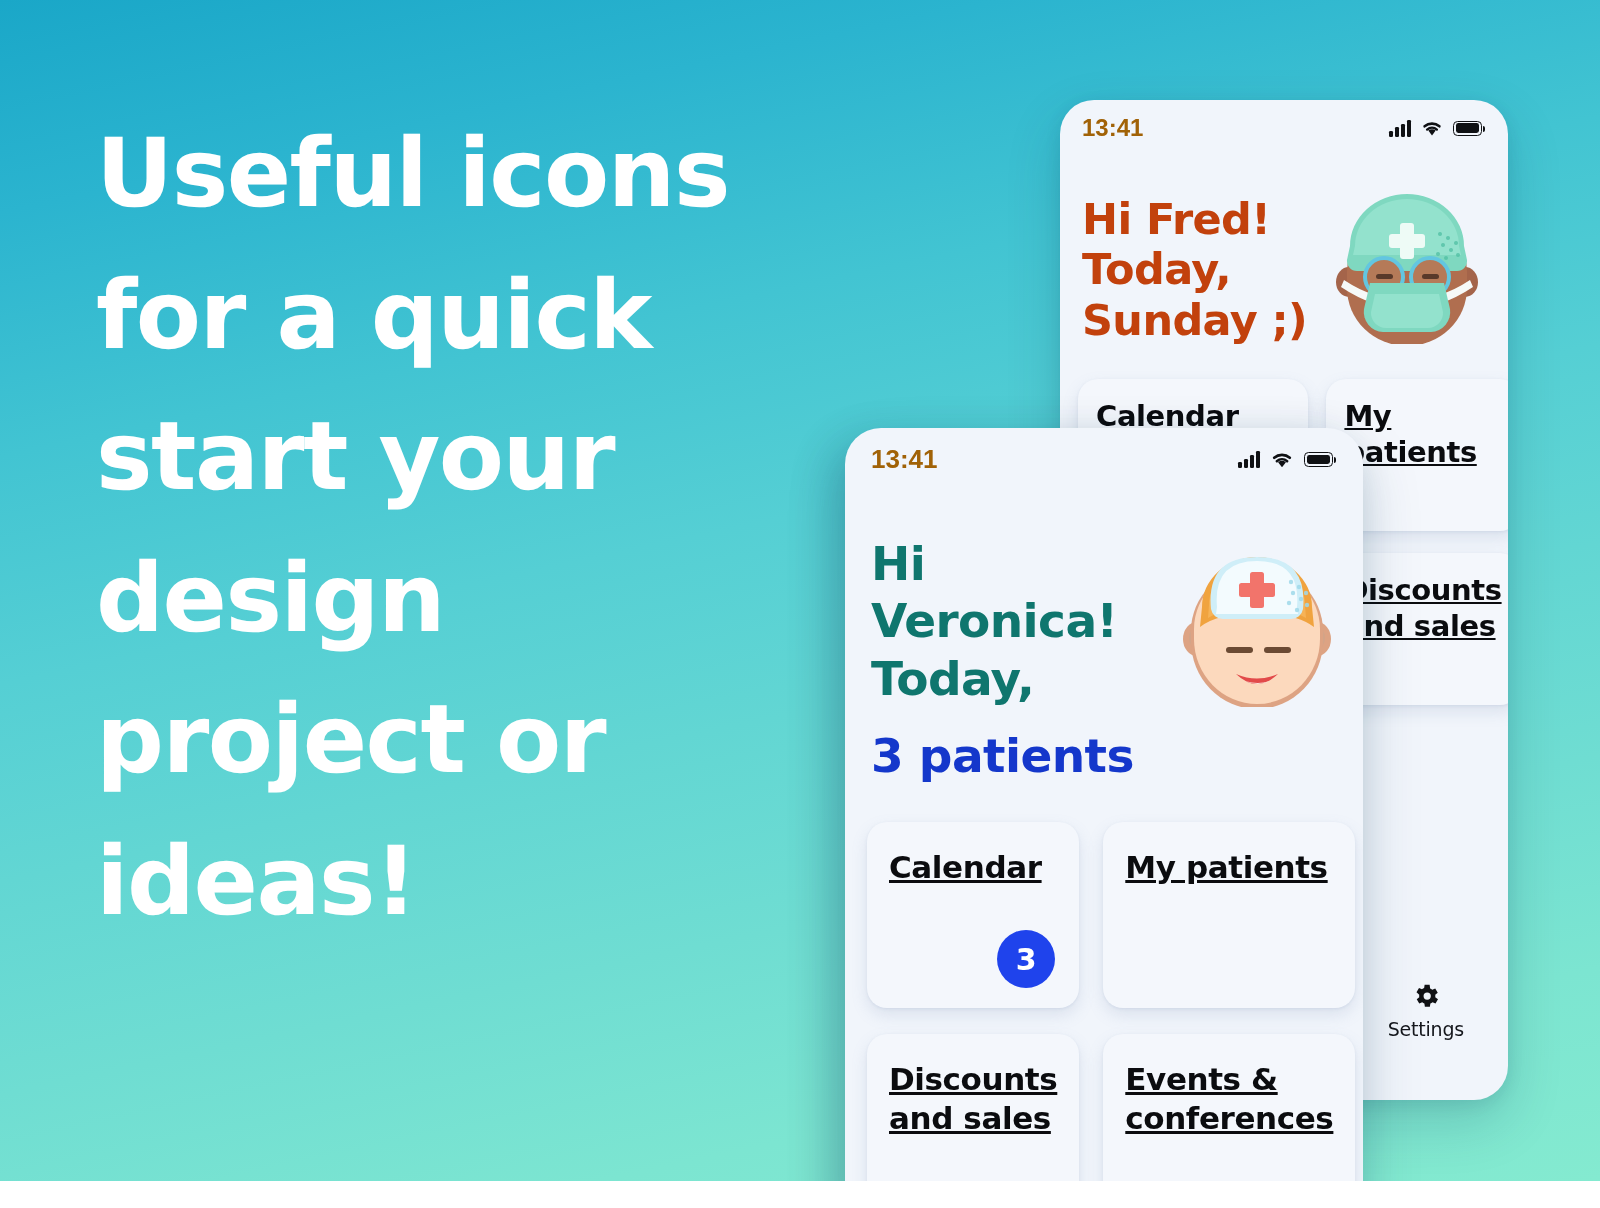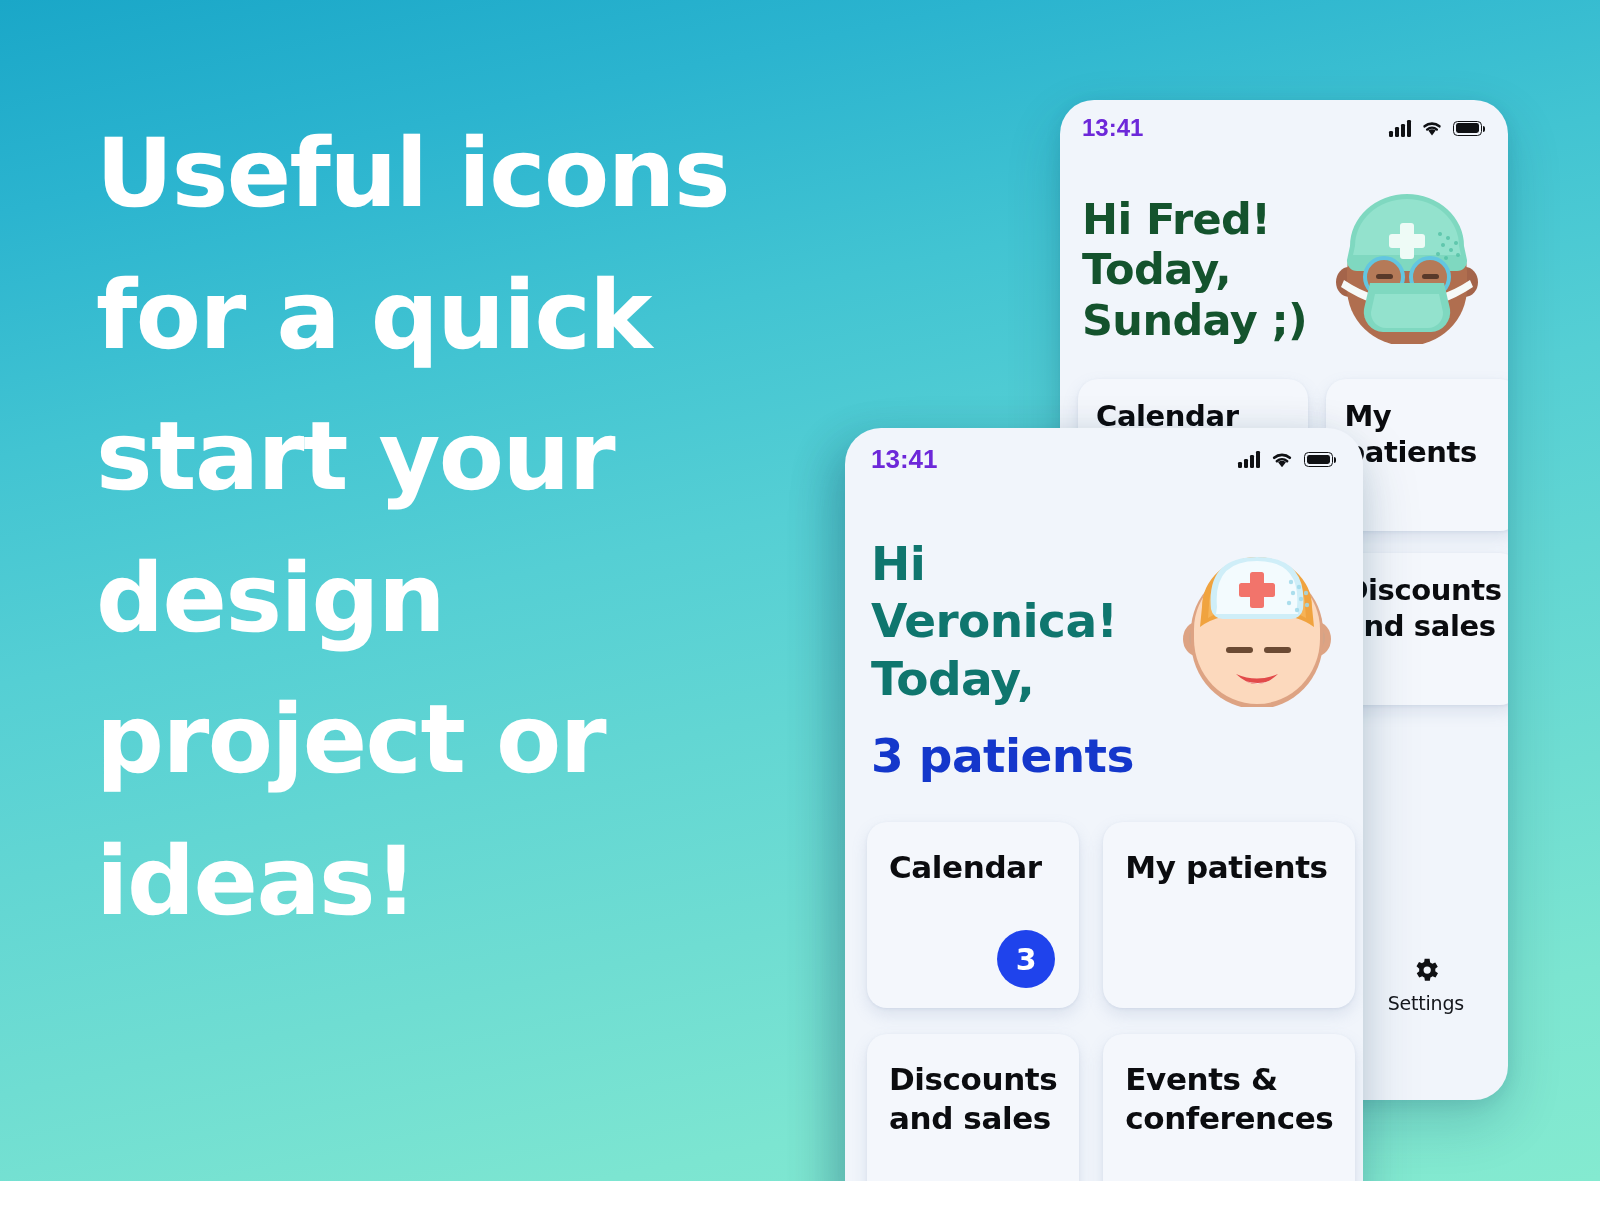--- a/index.html
+++ b/index.html
@@ -74,21 +74,21 @@
     border-radius: 36px;
     box-shadow: -14px 14px 42px rgba(10, 60, 90, 0.22),
                 0 26px 60px rgba(10, 60, 90, 0.18);
   }
 
   
   .statusbar {
     display: flex;
     align-items: center;
     justify-content: space-between;
-    color: #6d28d9;
+    color: #a16207;
     font-weight: bold;
   }
   #phone-back .statusbar {
     padding: 14px 26px 0 22px;
     font-size: 24px;
   }
   #phone-front .statusbar {
     padding: 16px 30px 0 26px;
     font-size: 26px;
   }
@@ -151,21 +151,21 @@
   #phone-front .greet-row { padding: 60px 18px 0 26px; }
 
   .greet-text {
     font-family: "DejaVu Sans", sans-serif;
     font-weight: bold;
     letter-spacing: -0.6px;
   }
   #greet-back {
     font-size: 43px;
     line-height: 1.17;
-    color: #14532d;
+    color: #c2410c;
     white-space: pre-line;
   }
   #phone-front .greet-text { font-size: 47px; line-height: 1.22; }
   .greet-l1, .greet-l2 { color: #0f766e; display: block; }
   .greet-l3 { color: #1437cb; display: block; margin-top: 20px; }
 
   
   .avatar { flex: 0 0 auto; }
 
   
@@ -197,20 +197,21 @@
     height: 186px;
     padding: 26px 22px;
   }
   .card-label {
     font-family: "DejaVu Sans", sans-serif;
     font-weight: bold;
     color: #0b0c0f;
     letter-spacing: -0.4px;
     line-height: 1.24;
     white-space: pre-line;
+    text-decoration: underline;
   }
   #phone-back .card-label { font-size: 29px; }
   #phone-front .card-label { font-size: 31px; }
 
   .badge {
     position: absolute;
     right: 24px;
     bottom: 20px;
     width: 58px;
     height: 58px;
@@ -222,21 +223,21 @@
     font-size: 30px;
     display: flex;
     align-items: center;
     justify-content: center;
   }
 
   
   #settings-tab {
     position: absolute;
     right: 44px;
-    bottom: 86px;
+    bottom: 60px;
     display: flex;
     flex-direction: column;
     align-items: center;
     gap: 7px;
   }
   #settings-label {
     font-family: "DejaVu Sans", sans-serif;
     font-size: 19px;
     font-weight: normal;
     color: #15171c;

